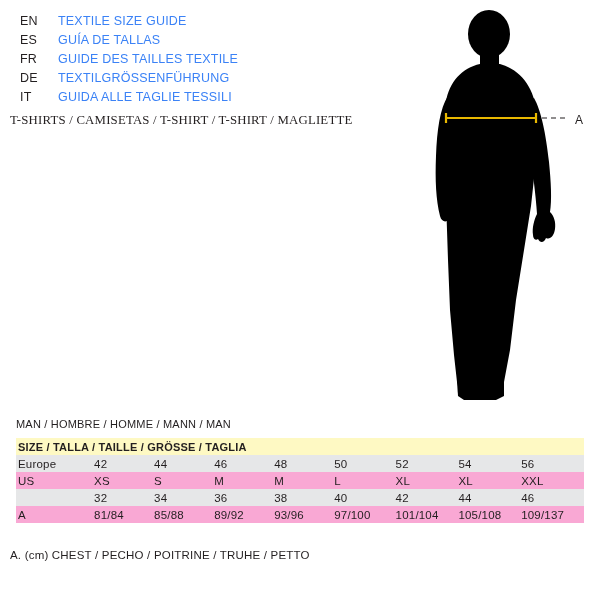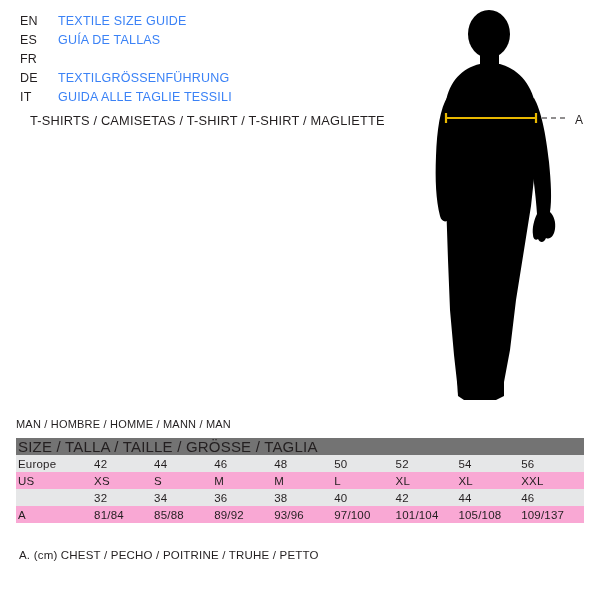--- a/index.html
+++ b/index.html
@@ -41,23 +41,24 @@
     color: #231f20;
   }
   .lang-text {
     color: #3b82f6;
     white-space: nowrap;
   }
 
   
   .cat-block {
     position: absolute;
-    left: 30px;
+    left: 10px;
     top: 111px;
     width: 400px;
+    font-family: Liberation Serif, serif;
   }
   .cat-line {
     font-size: 12.8px;
     line-height: 19px;
     letter-spacing: 0.2px;
     white-space: nowrap;
   }
 
   
   .figure-wrap {
@@ -100,42 +101,43 @@
     width: 568px;
     font-size: 11.5px;
     letter-spacing: 0.2px;
   }
   table.size-table td {
     padding: 0;
     height: 17px;
     vertical-align: middle;
   }
   .row-header td {
-    background: #737373;
-    font-size: 15px;
-    color: #231f20;
+    background: #fef9c3;
+    font-size: 11px;
+    color: #231f20;
+    font-weight: bold;
   }
   .row-shade td {
     background: #e6e7e8;
   }
   .row-plain td {
     background: #f9a8d4;
   }
   .c-label {
     width: 86px;
     padding-left: 2px !important;
     text-align: left;
   }
   .c-val {
     width: 68px;
     text-align: left;
   }
   .note {
     position: absolute;
-    left: 19px;
+    left: 10px;
     top: 549px;
     font-size: 11.5px;
     letter-spacing: 0.2px;
     white-space: nowrap;
   }
 </style>
 </head>
 <body>
 
 <div class="page">
@@ -144,20 +146,21 @@
     <div class="lang-row">
       <span class="lang-code">EN</span>
       <span class="lang-text">TEXTILE SIZE GUIDE</span>
     </div>
     <div class="lang-row">
       <span class="lang-code">ES</span>
       <span class="lang-text">GUÍA DE TALLAS</span>
     </div>
     <div class="lang-row">
       <span class="lang-code">FR</span>
+      <span class="lang-text">GUIDE DES TAILLES TEXTILE</span>
     </div>
     <div class="lang-row">
       <span class="lang-code">DE</span>
       <span class="lang-text">TEXTILGRÖSSENFÜHRUNG</span>
     </div>
     <div class="lang-row">
       <span class="lang-code">IT</span>
       <span class="lang-text">GUIDA ALLE TAGLIE TESSILI</span>
     </div>
   </div>

